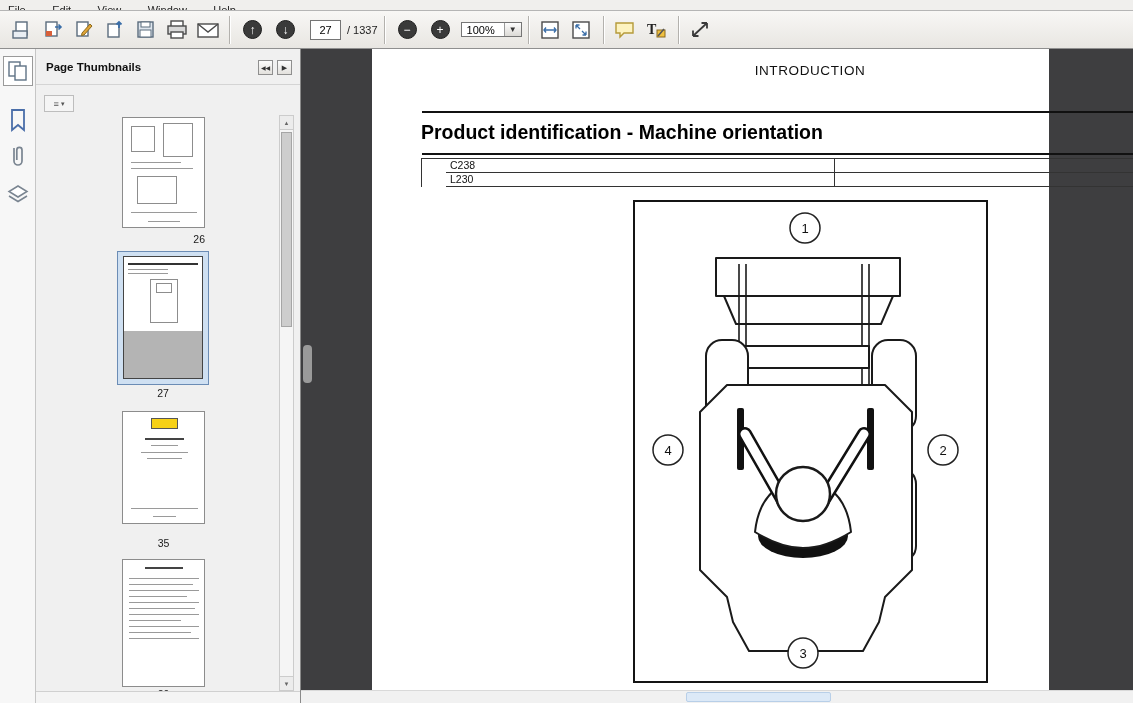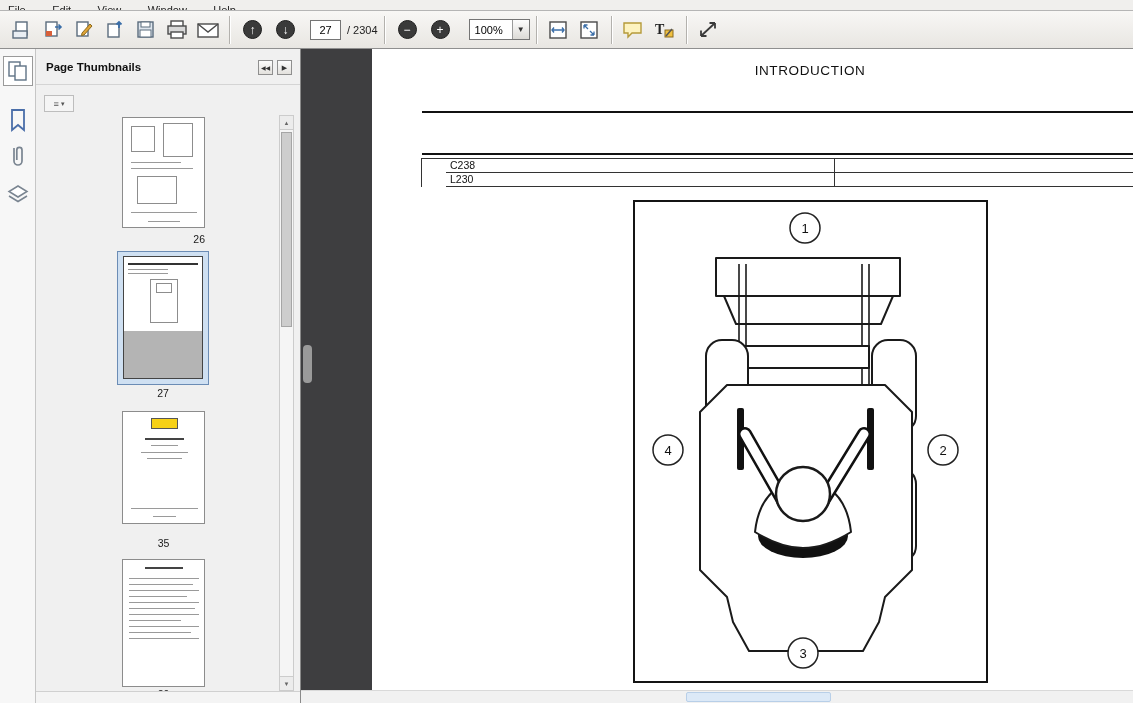--- a/index.html
+++ b/index.html
@@ -19,21 +19,21 @@
   .tb-btn { width:31px; height:30px; display:flex; align-items:center; justify-content:center;
     border-radius:2px; flex:0 0 auto; }
   .tb-sep { width:1px; height:28px; background:#b3b1ad; margin:0 6px; flex:0 0 auto;
     box-shadow:1px 0 0 #fff; }
   .circle-btn { width:19px; height:19px; border-radius:50%; background:#3a3a3a; color:#fff;
     display:flex; align-items:center; justify-content:center; font-size:12px; line-height:1;
     border:1px solid #1e1e1e; margin:0 7px; flex:0 0 auto; }
   .page-input { width:31px; height:20px; border:1px solid #757575; background:#fff;
     font-size:11px; text-align:center; margin-left:8px; font-family:"Liberation Sans",sans-serif; }
   .page-total { font-size:11px; color:#222; margin-left:6px; }
-  .zoom-combo { display:flex; height:21px; border:1px solid #757575; background:#fff; margin-left:12px; flex:0 0 auto; }
+  .zoom-combo { display:flex; height:15px; border:1px solid #757575; background:#fff; margin-left:4px; flex:0 0 auto; }
   .zoom-value { width:42px; font-size:11px; display:flex; align-items:center; padding-left:5px; }
   .zoom-caret { width:17px; background:linear-gradient(#fdfdfd,#dcdad6); border-left:1px solid #9a9a9a;
     display:flex; align-items:center; justify-content:center; font-size:8px; color:#333; }
 
   
   .iconstrip { position:absolute; left:0; top:49px; width:36px; height:654px;
     background:#f7f7f7; border-right:1px solid #c6c6c6; z-index:20; }
   .strip-tab { position:absolute; left:3px; top:7px; width:30px; height:30px; background:#fff;
     border:1px solid #9a9a9a; display:flex; align-items:center; justify-content:center; }
   .strip-icon { position:absolute; left:0; width:36px; display:flex; justify-content:center; }
@@ -61,21 +61,21 @@
     background:#f5f5f5; border:1px solid #cccccc; }
   .vscroll .arrow { position:absolute; left:0; width:13px; height:14px; background:#ececec;
     display:flex; align-items:center; justify-content:center; font-size:6px; color:#666; }
   .vscroll .thumb-bar { position:absolute; left:1px; top:16px; width:11px; height:195px;
     background:#cdcdcd; border:1px solid #a5a5a5; }
 
   
   .docarea { position:absolute; left:301px; top:49px; width:832px; height:654px; background:#3e3e40; }
   .splitter-handle { position:absolute; left:2px; top:296px; width:9px; height:38px;
     background:#9a9a9a; border-radius:4px; }
-  .page { position:absolute; left:372px; top:49px; width:761px; height:654px; background:#fff; z-index:5; }
+  .page { position:absolute; left:372px; top:49px; width:677px; height:654px; background:#fff; z-index:5; }
 
   .intro-header { position:absolute; left:338px; top:14px; width:200px; text-align:center;
     font-size:13.5px; letter-spacing:0.6px; color:#111; }
   .rule { position:absolute; left:50px; width:711px; height:2px; background:#111; }
   .doc-title { position:absolute; left:49px; top:72px; font-size:19.5px; font-weight:bold; color:#000; }
   .doc-table { position:absolute; left:49px; top:109px; width:712px; border-top:1px solid #333;
     border-left:1px solid #333;padding-left:24px; }
   .doc-table .row { height:14px; border-bottom:1px solid #333; display:flex; }
   .doc-table .cell-a { width:389px; font-size:10.5px; padding-left:4px; line-height:13px; color:#111;
     border-right:1px solid #333; }
@@ -146,21 +146,21 @@
       <rect x="2" y="5" width="20" height="13" fill="#fff" stroke="#4a4a4a" stroke-width="1.4"></rect>
       <path d="M2 5 L12 13 L22 5" stroke="#4a4a4a" stroke-width="1.4" fill="none"></path>
     </svg>
   </div>
 
   <div class="tb-sep"></div>
 
   <div class="circle-btn">↑</div>
   <div class="circle-btn">↓</div>
   <input class="page-input" value="27" style="">
-  <span class="page-total">/ 2304</span>
+  <span class="page-total">/ 1337</span>
 
   <div class="tb-sep"></div>
 
   <div class="circle-btn">−</div>
   <div class="circle-btn">+</div>
   <div class="zoom-combo">
     <div class="zoom-value">100%</div>
     <div class="zoom-caret">▼</div>
   </div>
 
@@ -306,20 +306,21 @@
 </div>
 
 <div class="docarea">
   <div class="splitter-handle"></div>
 </div>
 
 <div class="page">
   <div class="intro-header">INTRODUCTION</div>
 
   <div class="rule" style="top:62px;"></div>
+  <div class="doc-title">Product identification - Machine orientation</div>
   <div class="rule" style="top:104px;"></div>
 
   <div class="doc-table">
     <div class="row">
       <div class="cell-a">C238</div>
     </div>
     <div class="row">
       <div class="cell-a">L230</div>
     </div>
   </div>

